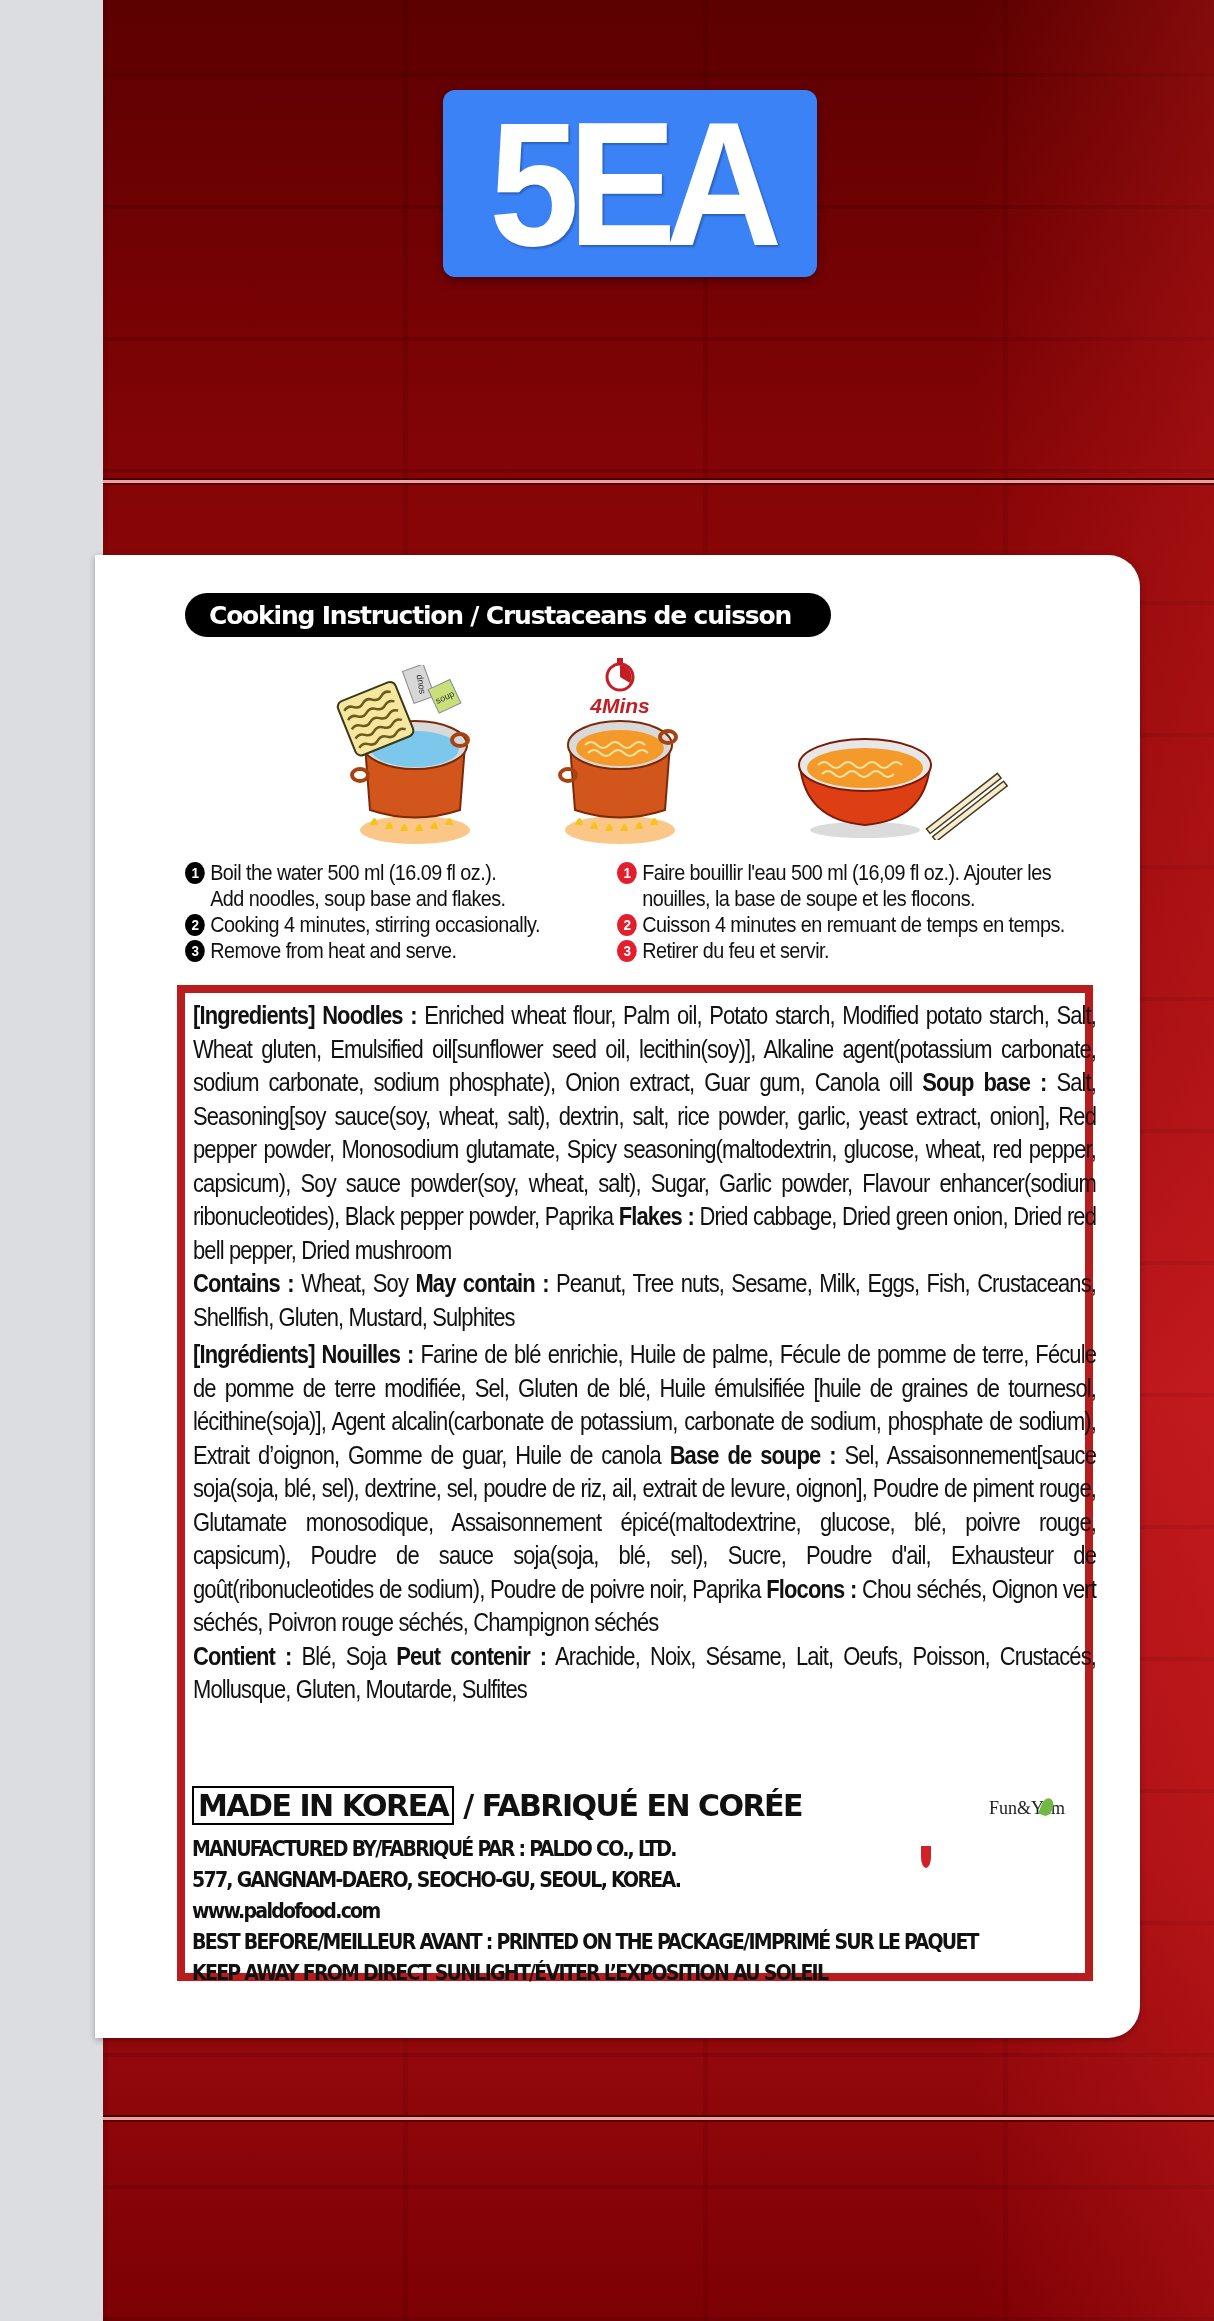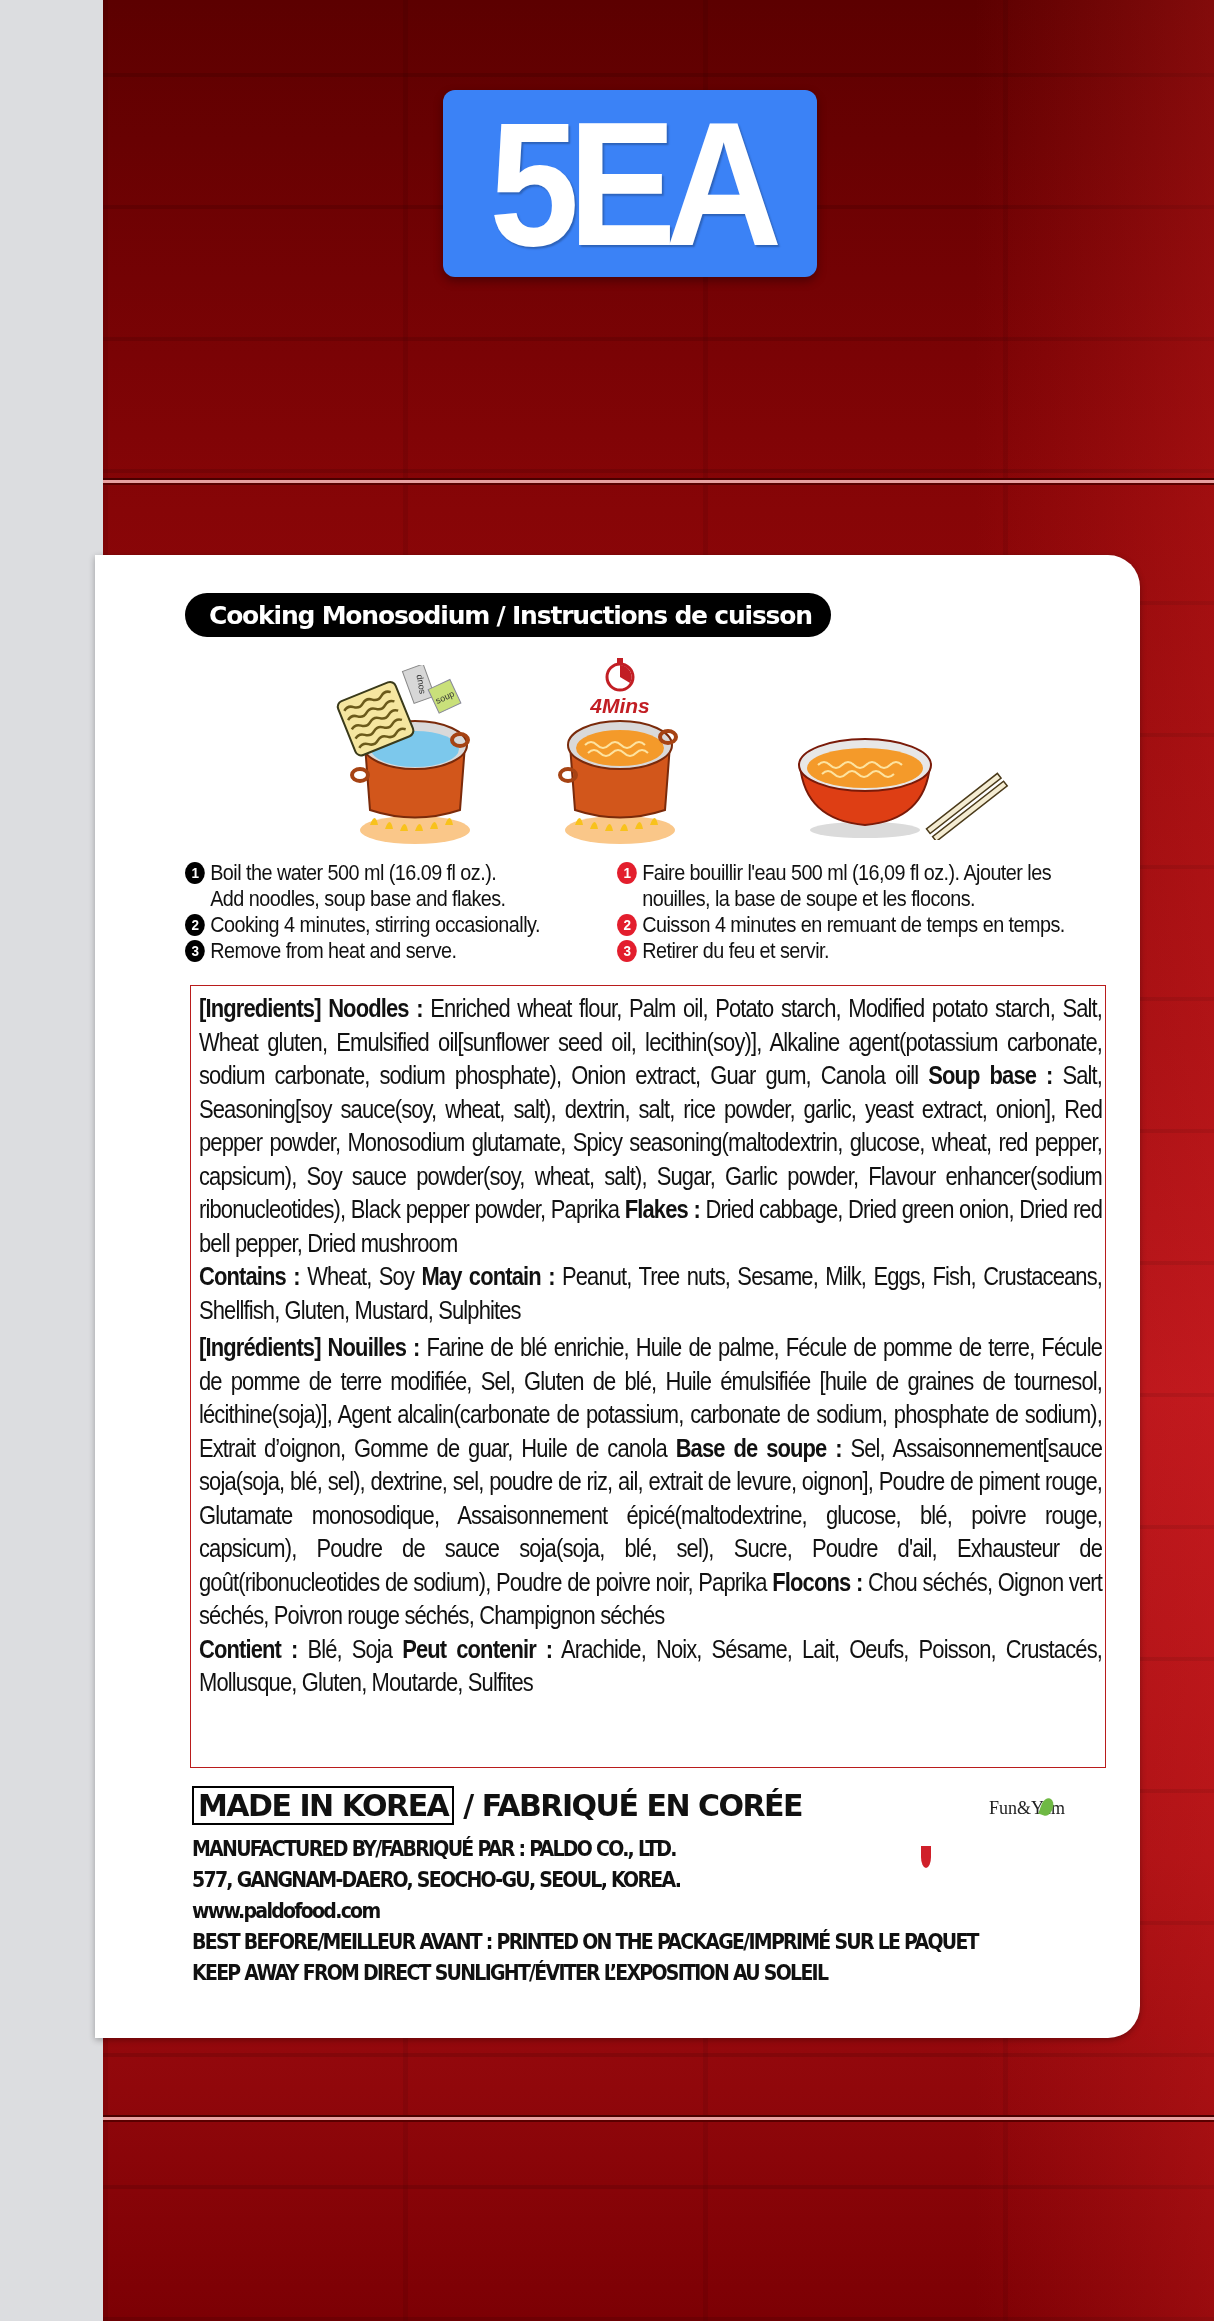--- a/index.html
+++ b/index.html
@@ -40,21 +40,21 @@
 
   .steps { position: absolute; font-size: 22px; line-height: 26px; color: #111; letter-spacing: -0.6px;
     transform: scaleX(0.9); transform-origin: left top; }
   .steps .row { display: flex; white-space: nowrap; }
   .steps .num { width: 22px; height: 22px; border-radius: 50%; display: inline-flex; align-items: center;
     justify-content: center; color: #fff; font-size: 15px; font-weight: bold; margin: 2px 6px 0 0; flex-shrink: 0; }
   .steps.en .num { background: #000; }
   .steps.fr .num { background: #e31e2d; }
   .steps .indent { padding-left: 28px; }
 
-  .ing-box { position: absolute; left: 95px; top: 430px; width: 916px; height: 783px; border: 1px solid #b91c1c;
+  .ing-box { position: absolute; left: 82px; top: 430px; width: 916px; height: 996px; border: 8px solid #b91c1c;
     padding: 6px 8px; font-size: 25.5px; line-height: 33.5px; color: #111; letter-spacing: -1px; }
   .ing-box p { text-align: justify; }
   .ing-box p + p { margin-top: 4px; }
   .ing-box b { font-weight: bold; }
   .ing-inner { transform: scaleX(0.86); transform-origin: left top; width: 1050px; }
 
   .footer { position: absolute; left: 97px; top: 1232px; width: 900px; color: #111; font-family: "DejaVu Sans", sans-serif; font-weight: bold; }
   .made { font-size: 30px; letter-spacing: -1.5px; line-height: 38px; white-space: nowrap; }
   .made .boxed { border: 2px solid #000; padding: 0 4px; }
   .footer .line { font-size: 22px; letter-spacing: -2px; line-height: 31px; white-space: nowrap; transform: scaleX(0.86); transform-origin: left top; }
@@ -73,21 +73,21 @@
 <div class="gray-strip"></div>
 <div class="package"></div>
 <div class="divider" style="top:480px"></div>
 <div class="divider" style="top:2117px"></div>
 
 <div class="badge">
   <span>5EA</span>
 </div>
 
 <div class="card">
-  <div class="title-pill">Cooking Monosodium  /  Instructions de cuisson</div>
+  <div class="title-pill">Cooking Instruction  /  Crustaceans de cuisson</div>
 
   <svg class="step-img" style="left:225px; top:110px" width="175" height="180" viewBox="0 0 175 180">
     <ellipse cx="95" cy="165" rx="55" ry="14" fill="#f6a23a" opacity="0.6"></ellipse>
     <g fill="#f8c21c">
       <path d="M50 160 q5 -14 8 0 z"></path>
         <path d="M65 164 q5 -14 8 0 z"></path>
         <path d="M80 166 q5 -14 8 0 z"></path>
       <path d="M95 166 q5 -14 8 0 z"></path>
         <path d="M110 164 q5 -14 8 0 z"></path>
         <path d="M125 160 q5 -14 8 0 z"></path>

